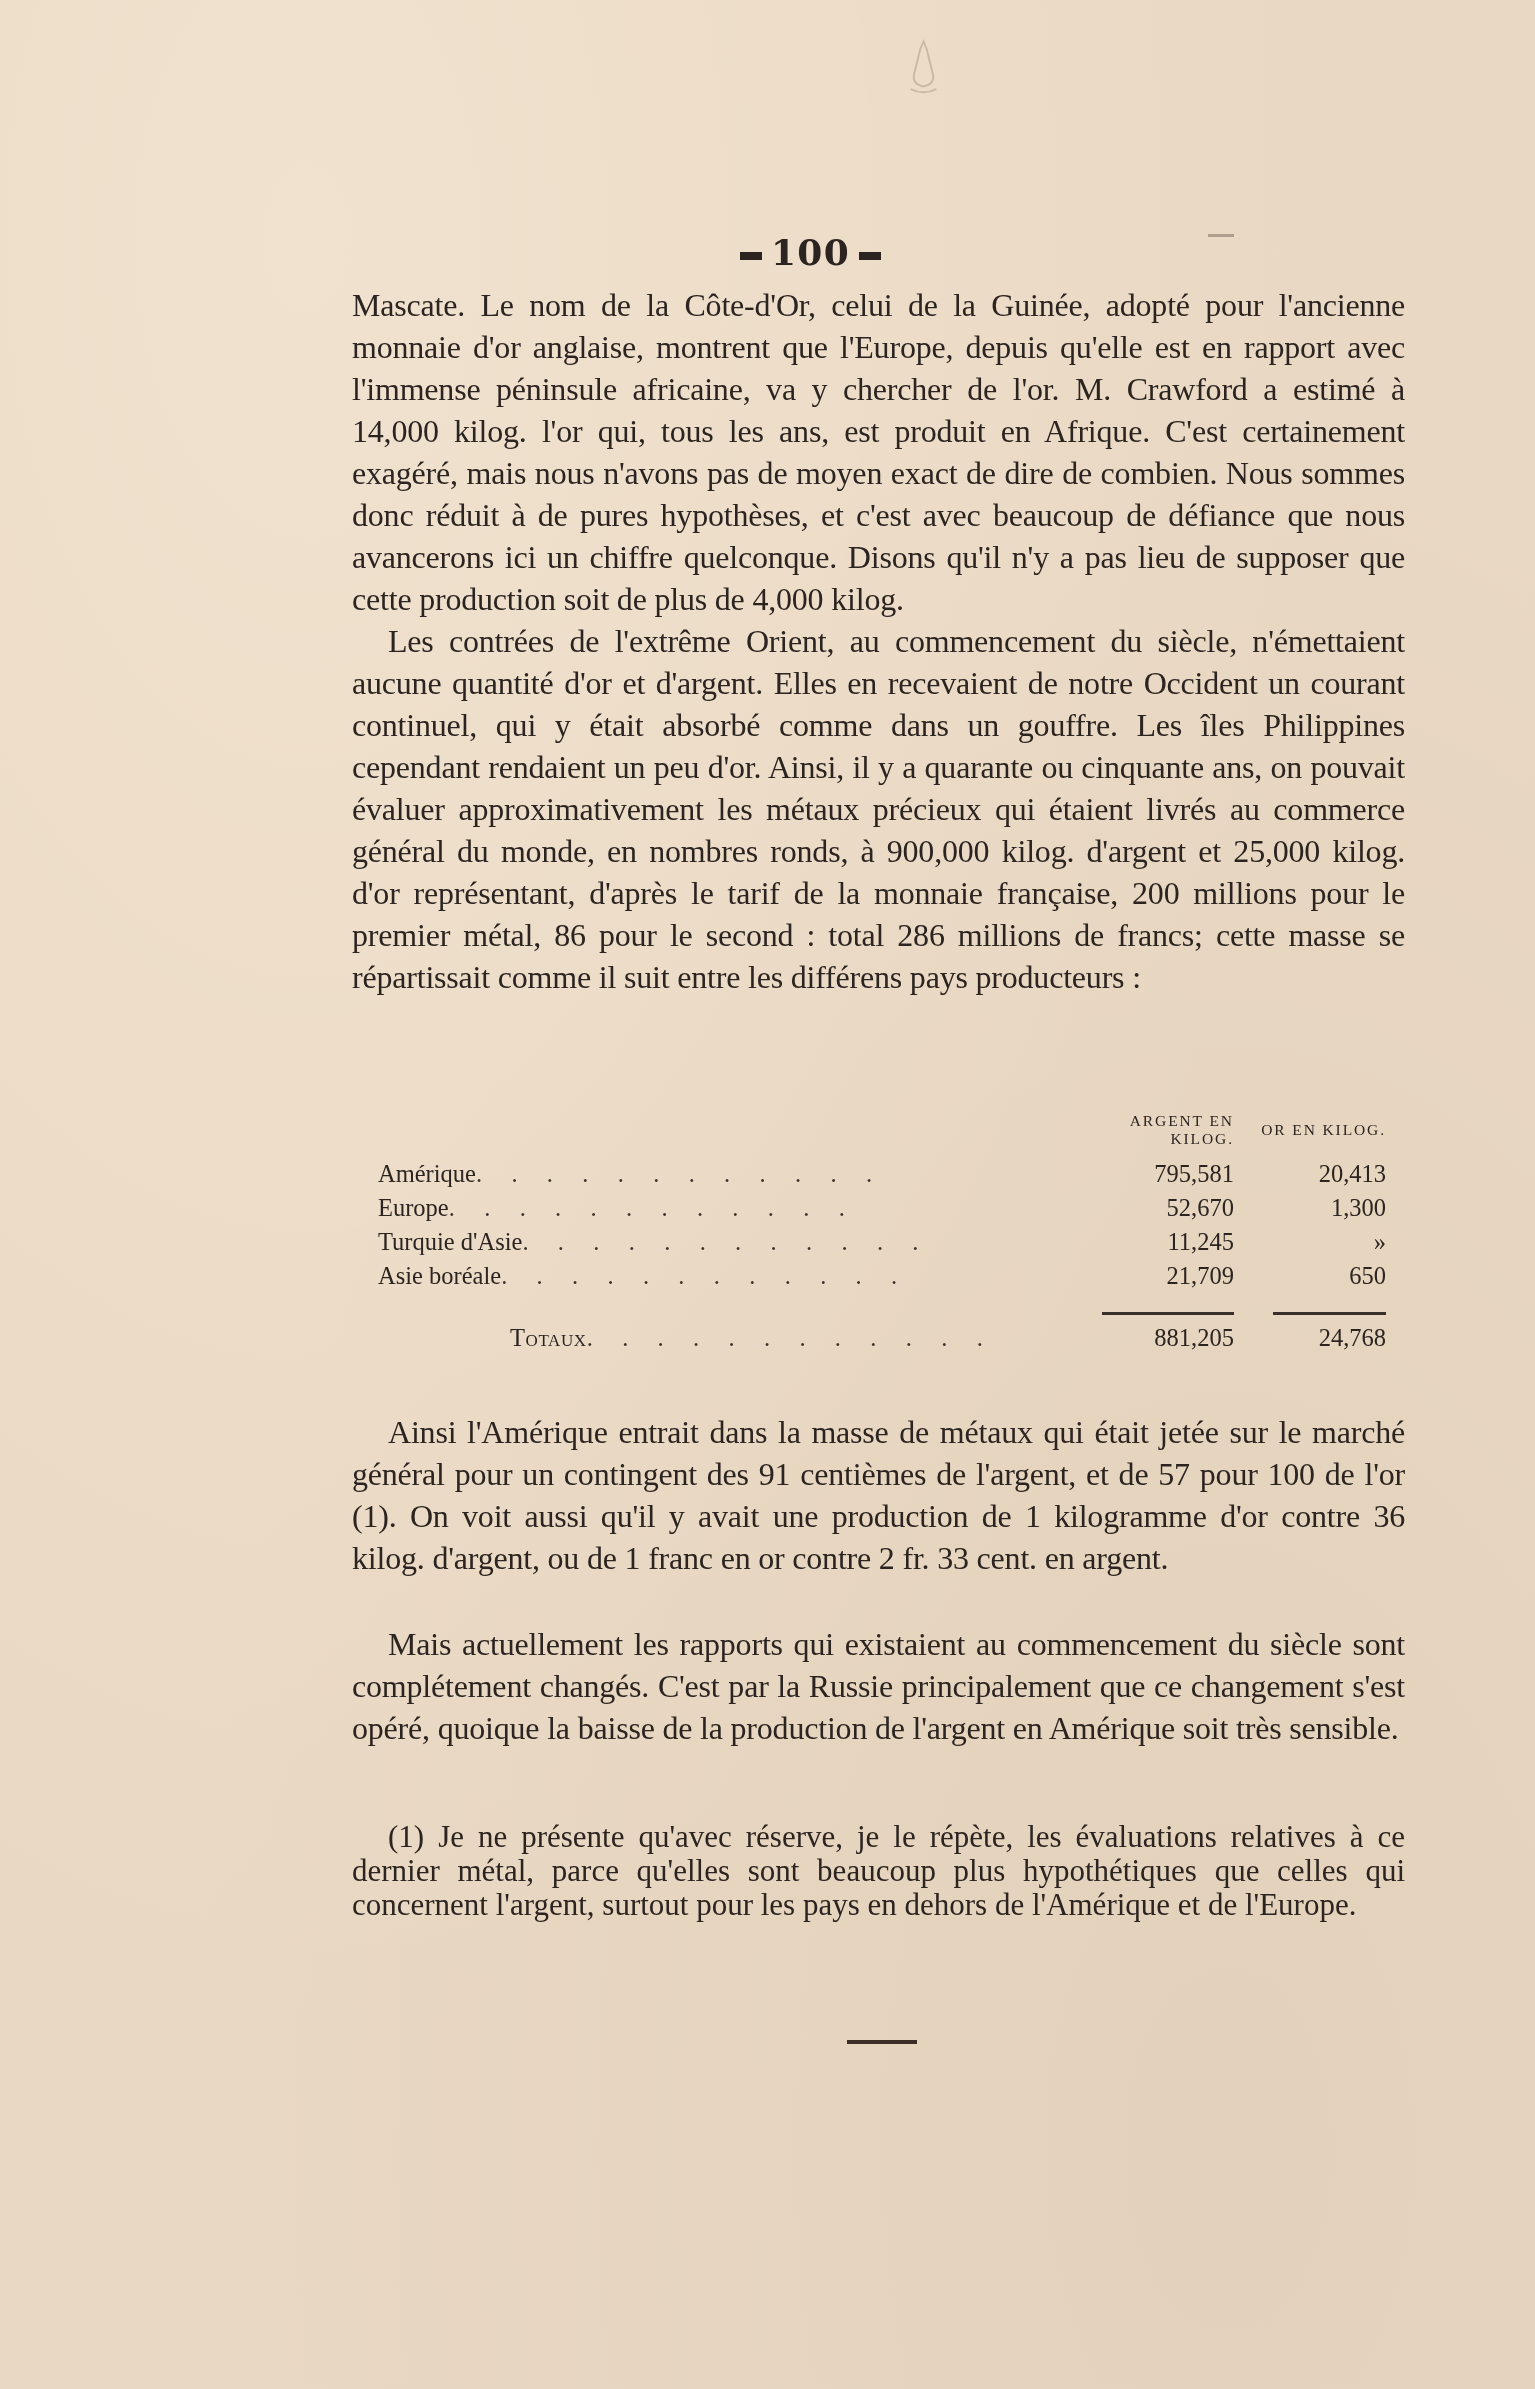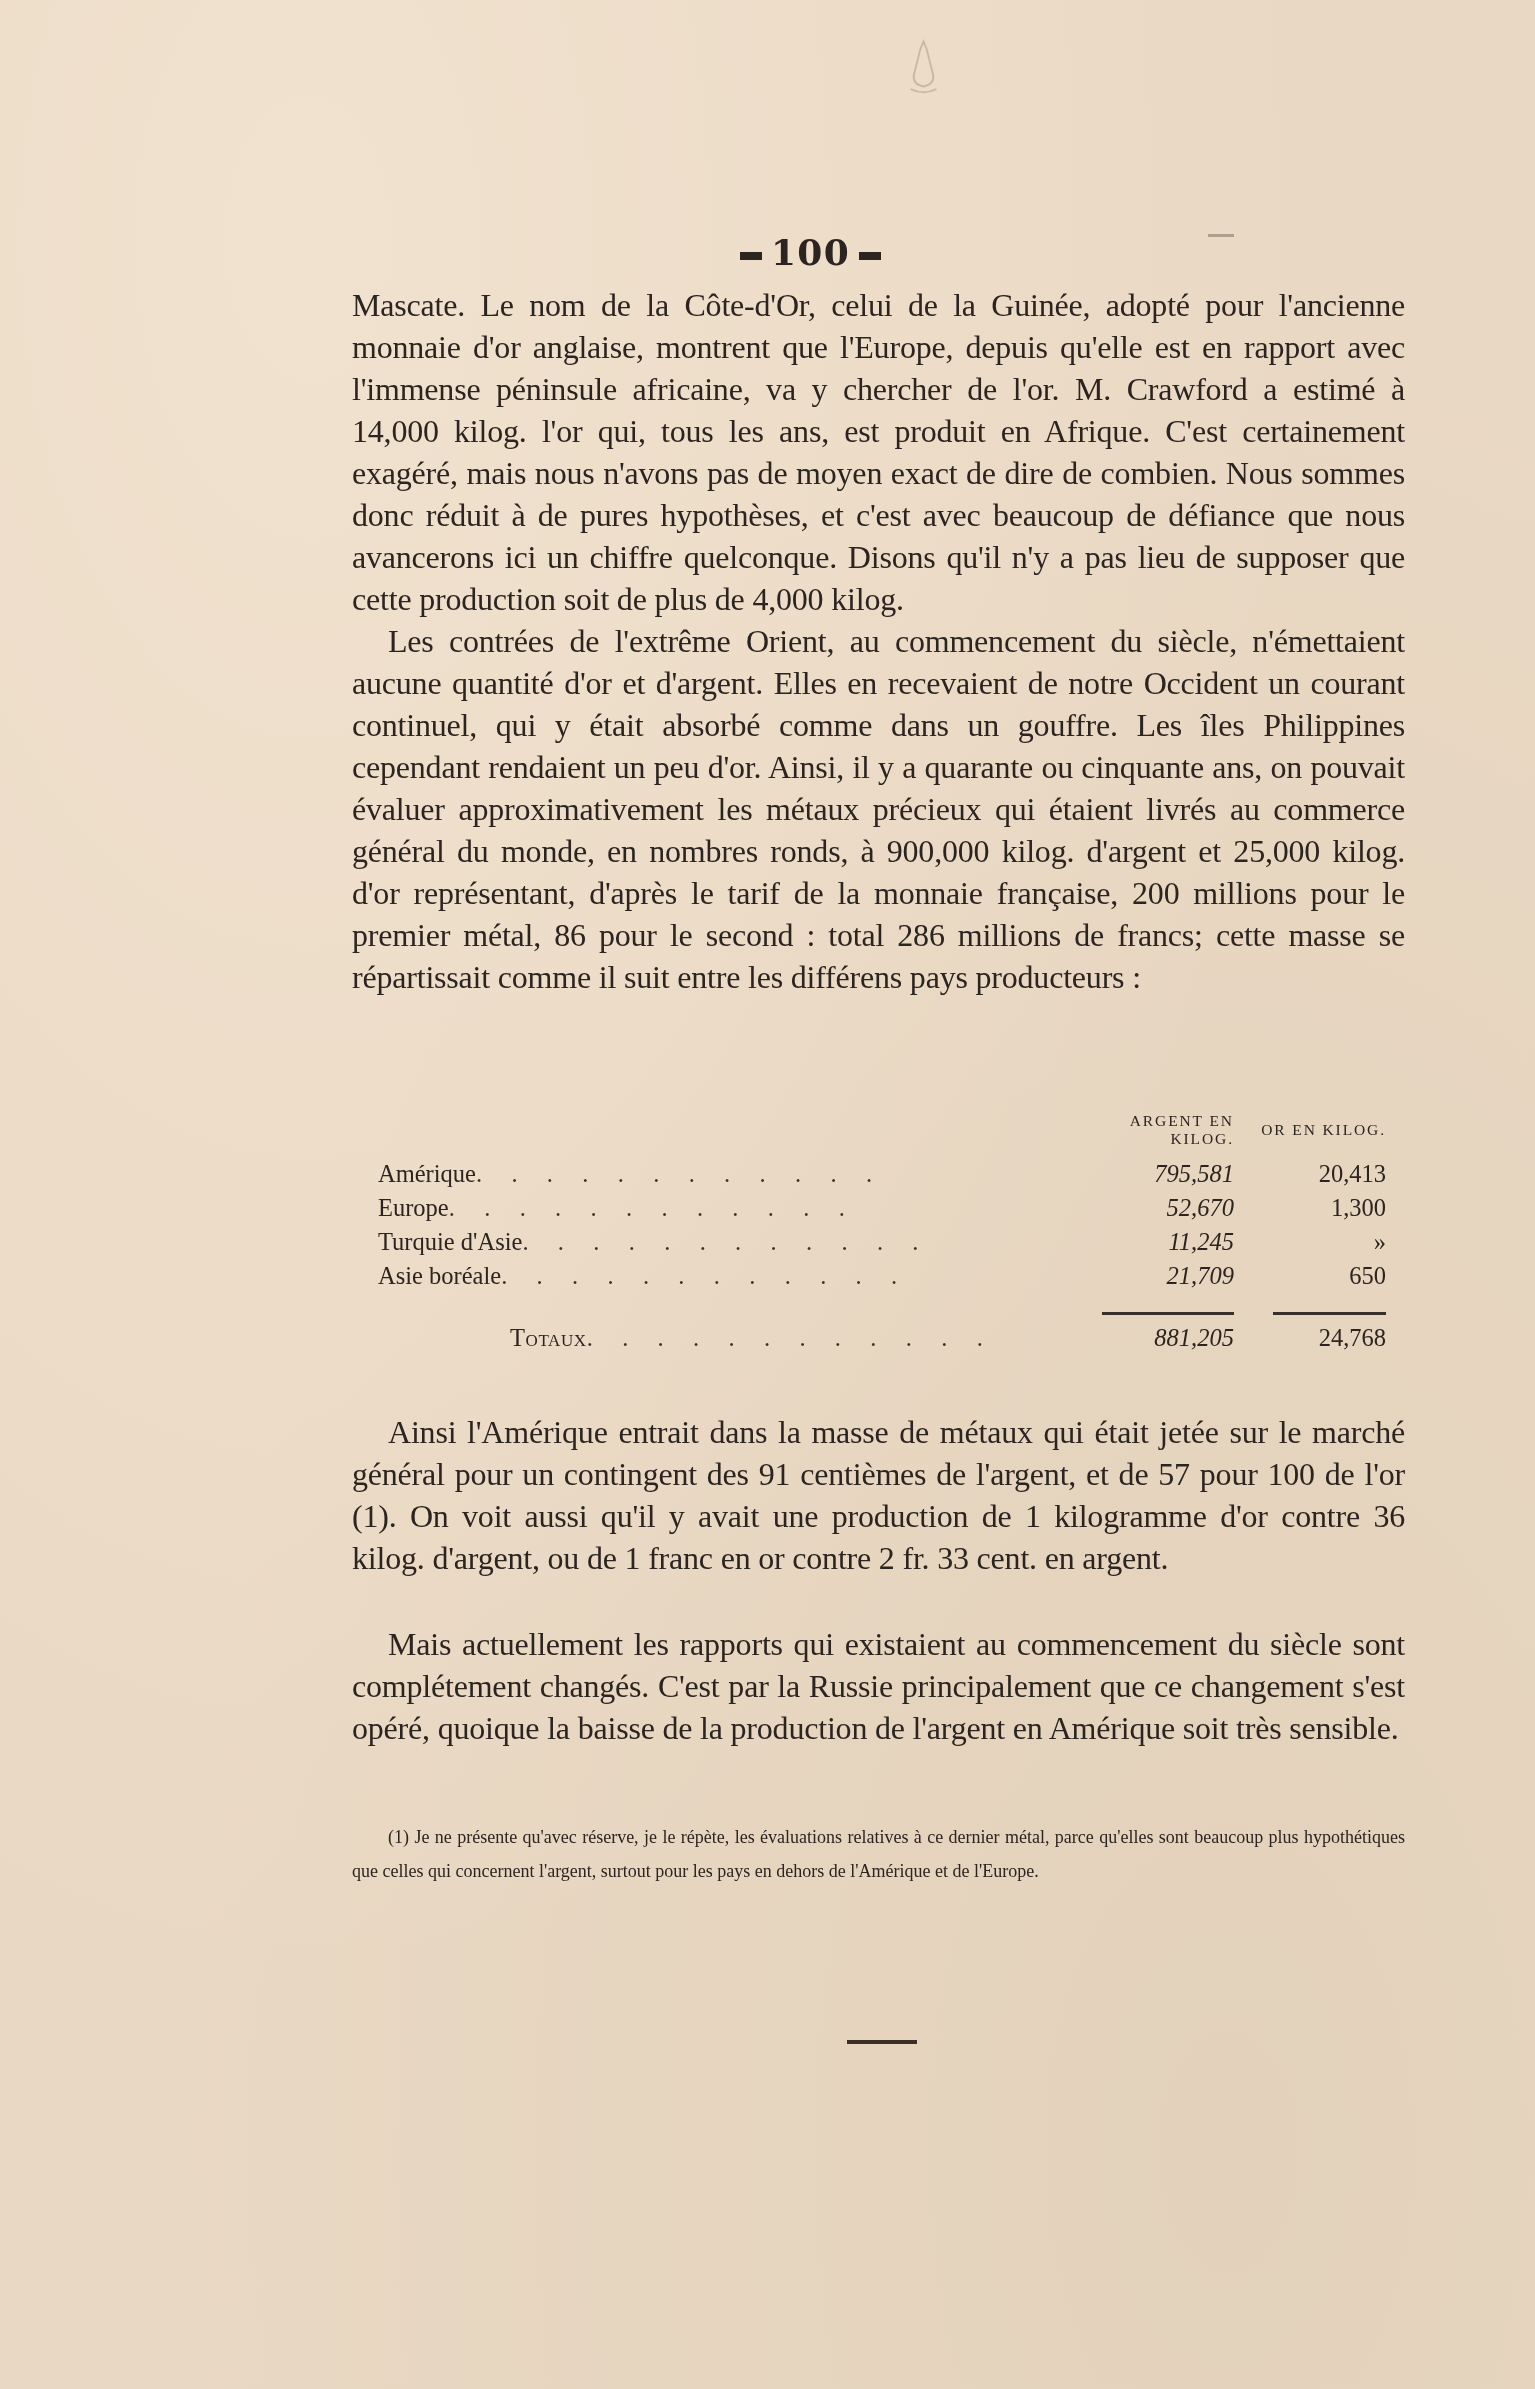--- a/index.html
+++ b/index.html
@@ -37,32 +37,32 @@
     font-size: 24.5px;
   }
   table.stats th {
     font-size: 15.5px; font-weight: normal; letter-spacing: 1.9px; text-align: right;
     padding: 0 0 9px 0; height: 19.4px;
   }
   table.stats td { height: 34px; padding: 0; vertical-align: middle; }
   td.region { width: 594px; white-space: nowrap; overflow: hidden; }
   td.region .leader { letter-spacing: 11.6px; color: #3a302a; }
   td.num { text-align: right; }
-  td.silver { width: 174px; font-style: italic; }
+  td.silver { width: 174px; }
   td.gold { width: 168px; }
   tr.rule td { height: 9px; }
   .rule-line { display: inline-block; height: 3.2px; background: #3a302a; }
   tr.totals td.region { padding-left: 132px; }
   .smallcaps { font-variant: small-caps; letter-spacing: 0.6px; }
   .para2 { position: absolute; top: 1411px; left: 0; width: 1053px; }
   .para3 { position: absolute; top: 1623px; left: 0; width: 1053px; }
   .footnote {
     position: absolute; top: 1820px; left: 0; width: 1053px;
     font-family: "Liberation Serif", "DejaVu Serif", serif;
-    font-size: 18px; line-height: 34px; text-align: justify;
+    font-size: 31px; line-height: 34px; text-align: justify;
   }
   .footnote p { margin: 0; text-indent: 36px; }
   .end-rule { position: absolute; left: 847px; top: 2040px; width: 70px; height: 3.9px; background: #3a2e26; }
   .edge-mark { position: absolute; left: 1208px; top: 234px; width: 26px; height: 2.6px; background: rgba(60,50,40,0.35); }
 </style>
 </head>
 <body>
 
 <svg class="ornament" viewBox="0 0 70 100">
   <path d="M35 8 L30 20 L20 60 Q18 75 35 78 Q52 75 50 60 L40 20 Z" fill="none" stroke="#8a7a6a" stroke-width="3"></path>

